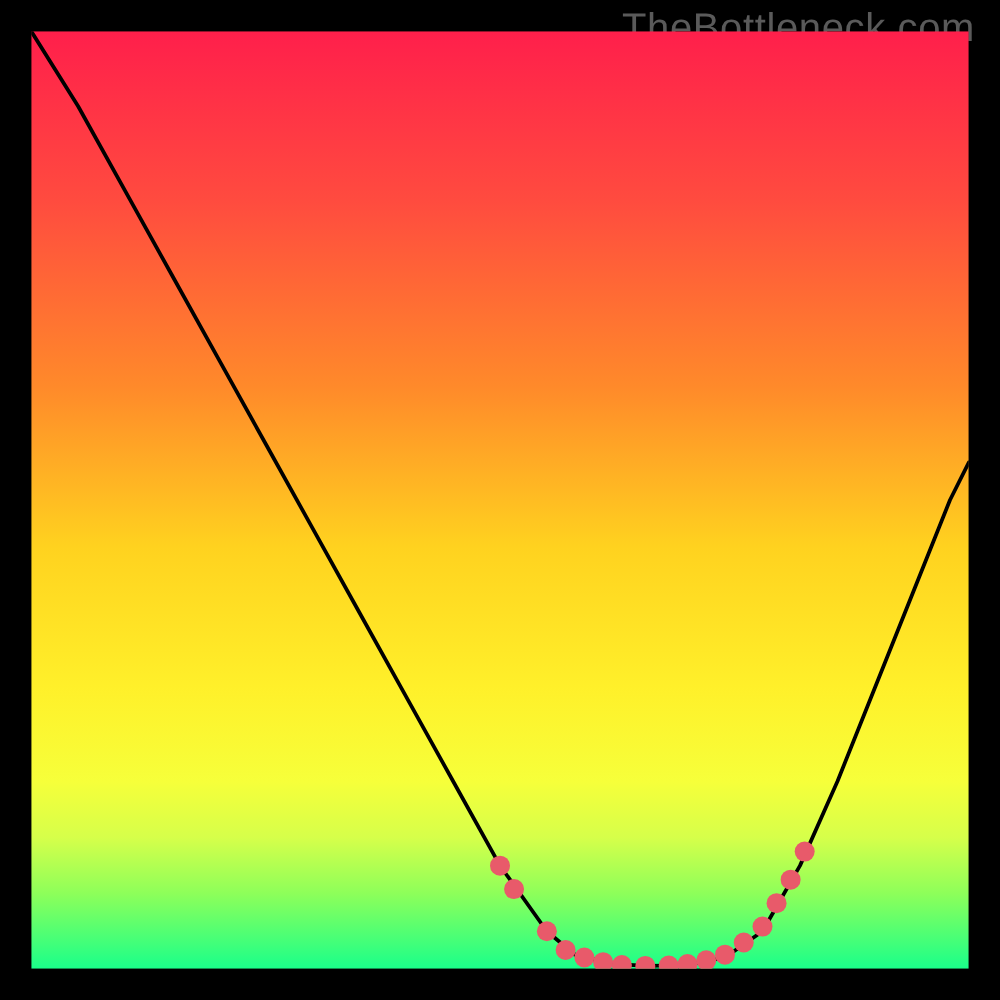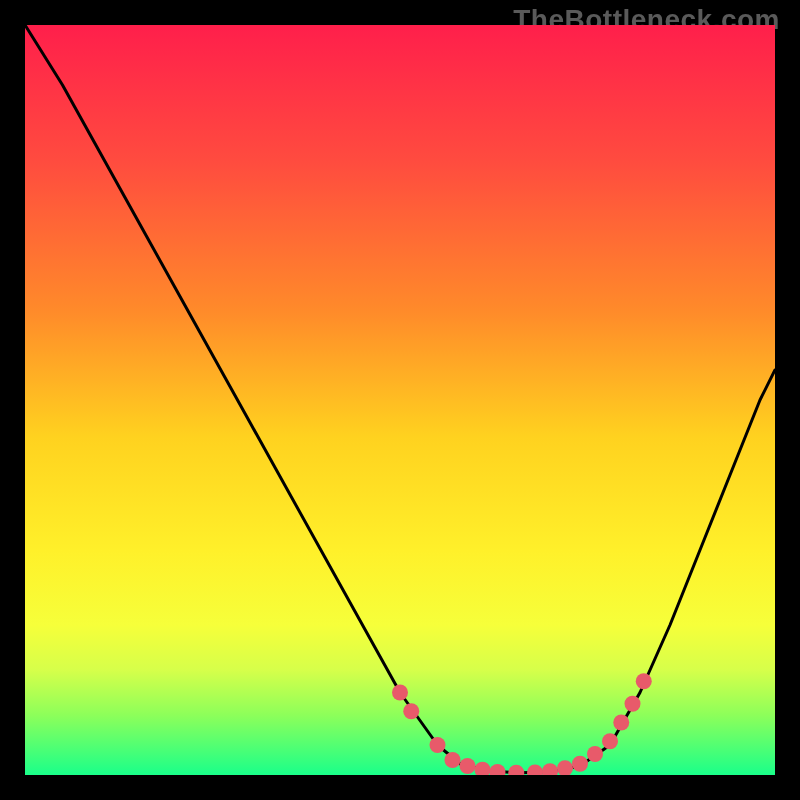--- a/index.html
+++ b/index.html
@@ -8,22 +8,22 @@
     width: 800px;
     height: 800px;
     background: #000;
     position: relative;
   }
   .watermark {
     position: absolute;
     top: 4px;
     right: 20px;
     font-family: Arial, Helvetica, sans-serif;
-    font-size: 28px;
-    font-weight: bold;
+    font-size: 32px;
+    font-weight: normal;
     color: #5a5a5a;
     letter-spacing: 0.5px;
   }
   .plot {
     position: absolute;
     left: 25px;
     top: 25px;
     width: 750px;
     height: 750px;
   }

